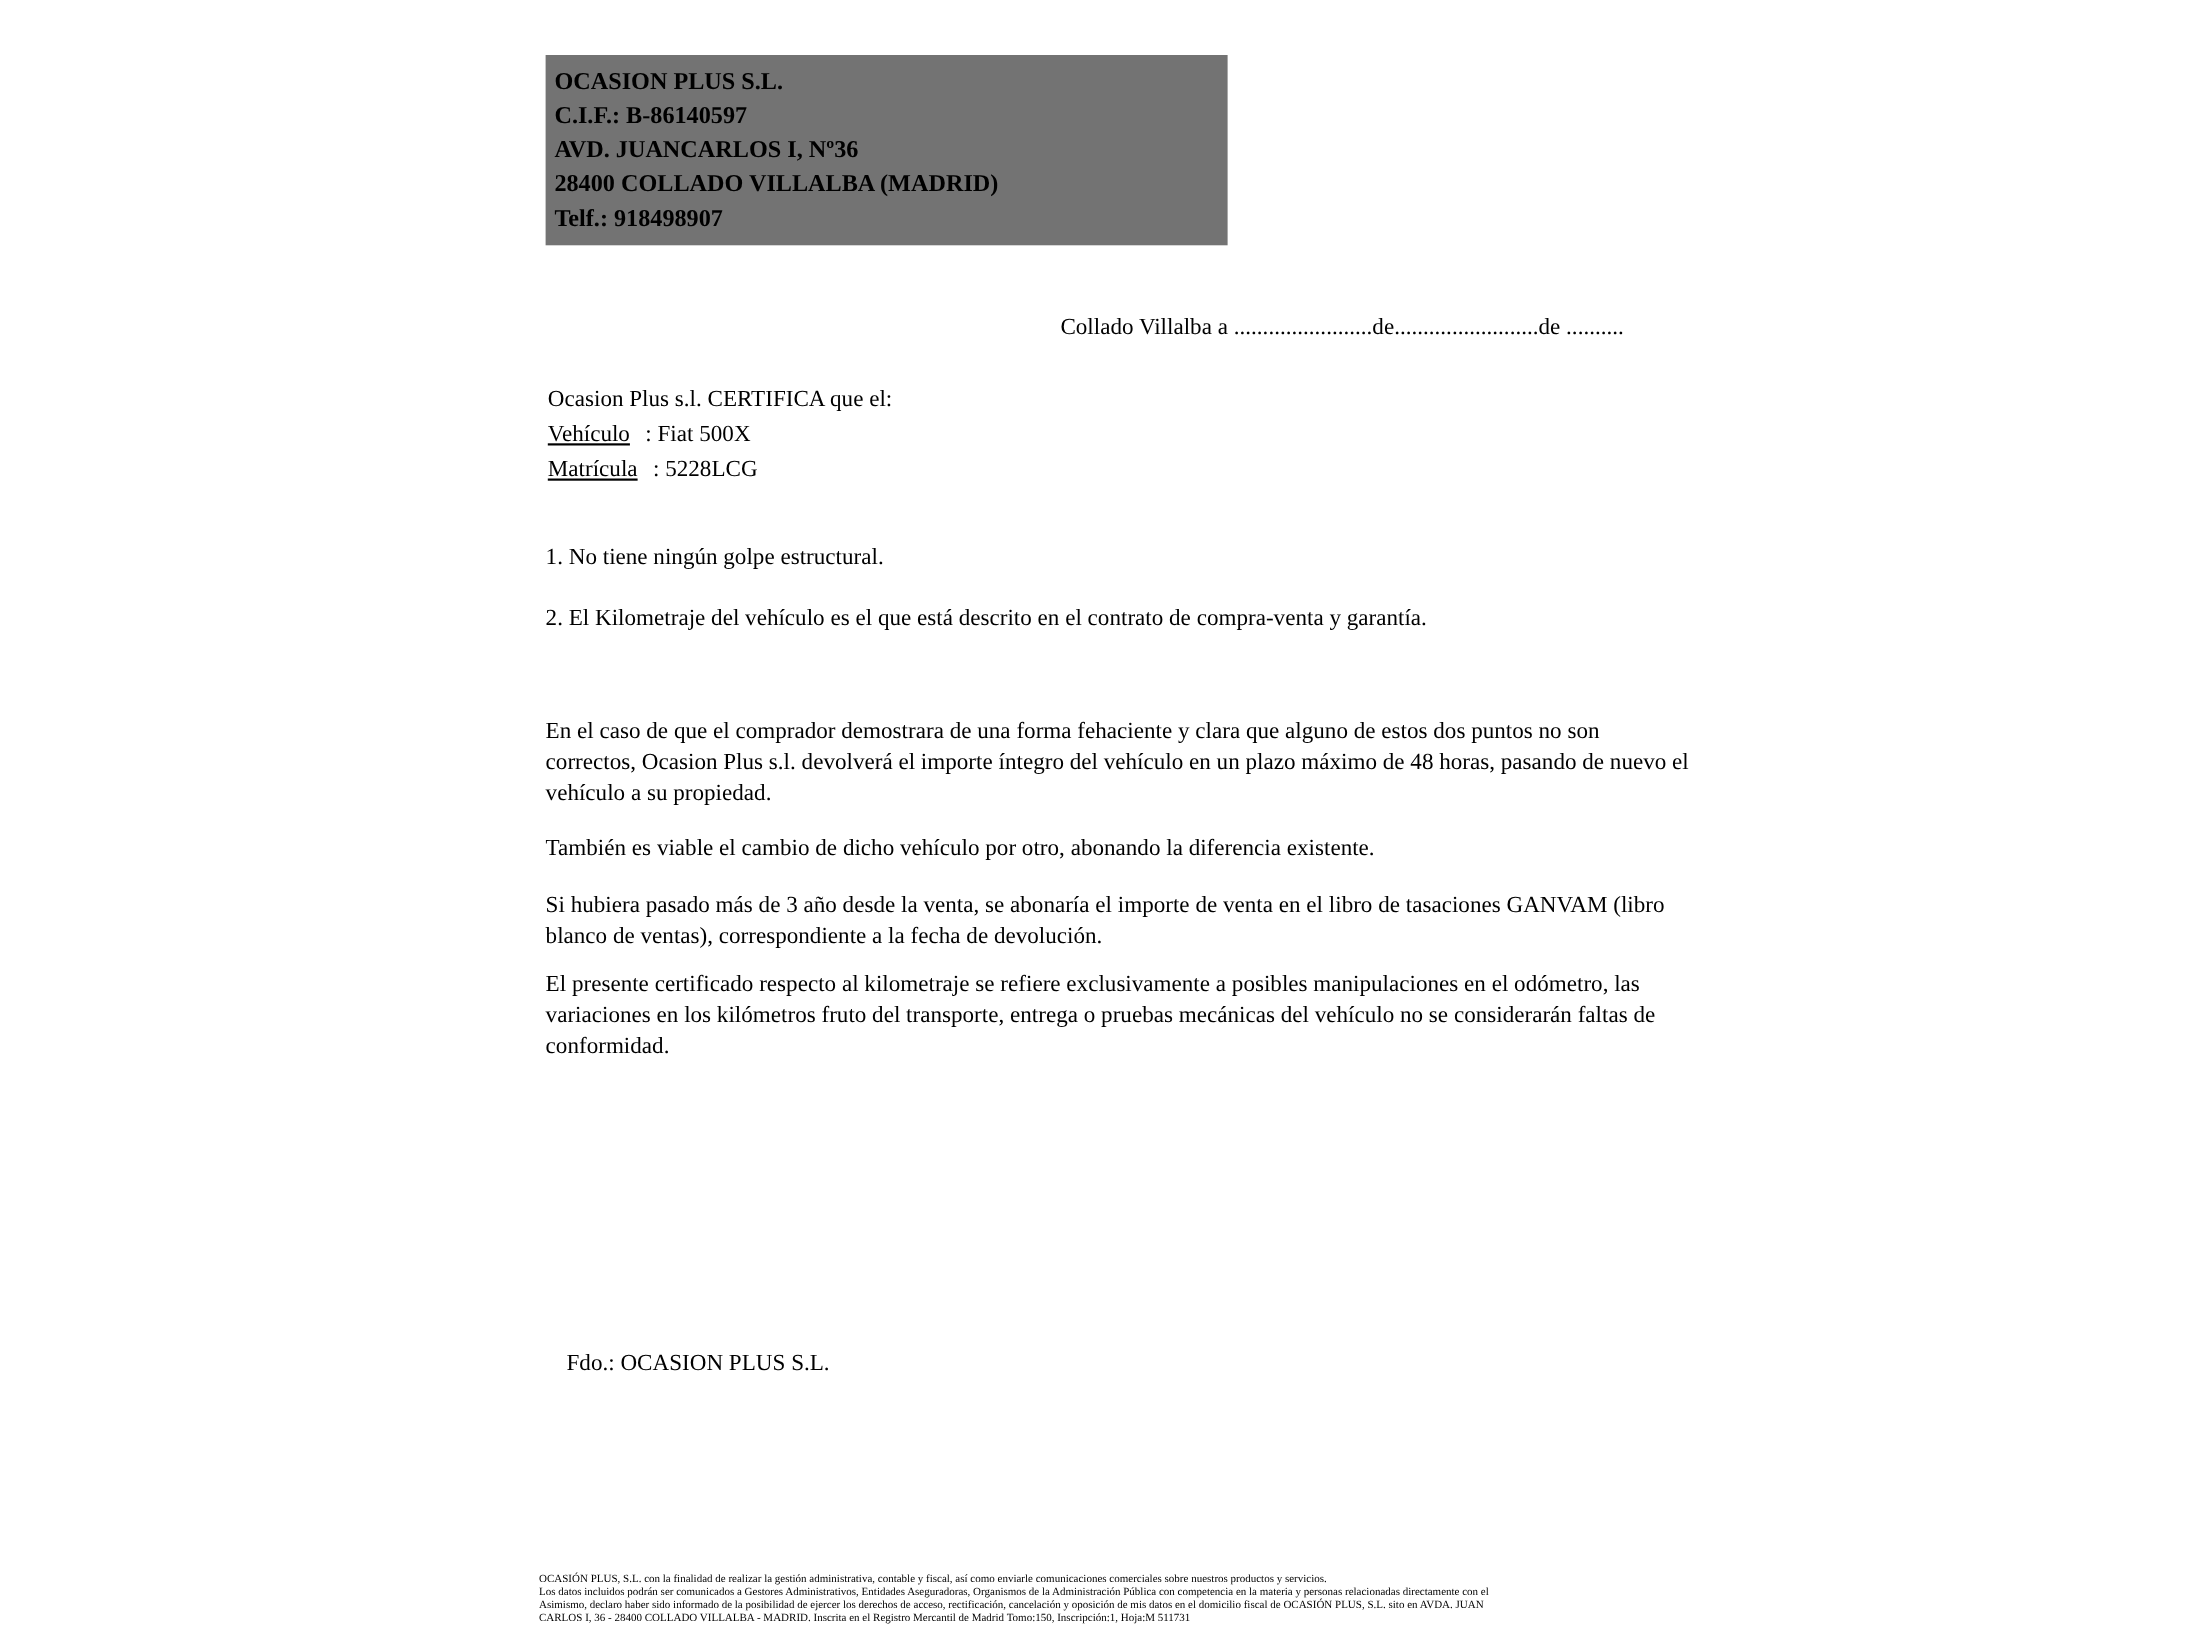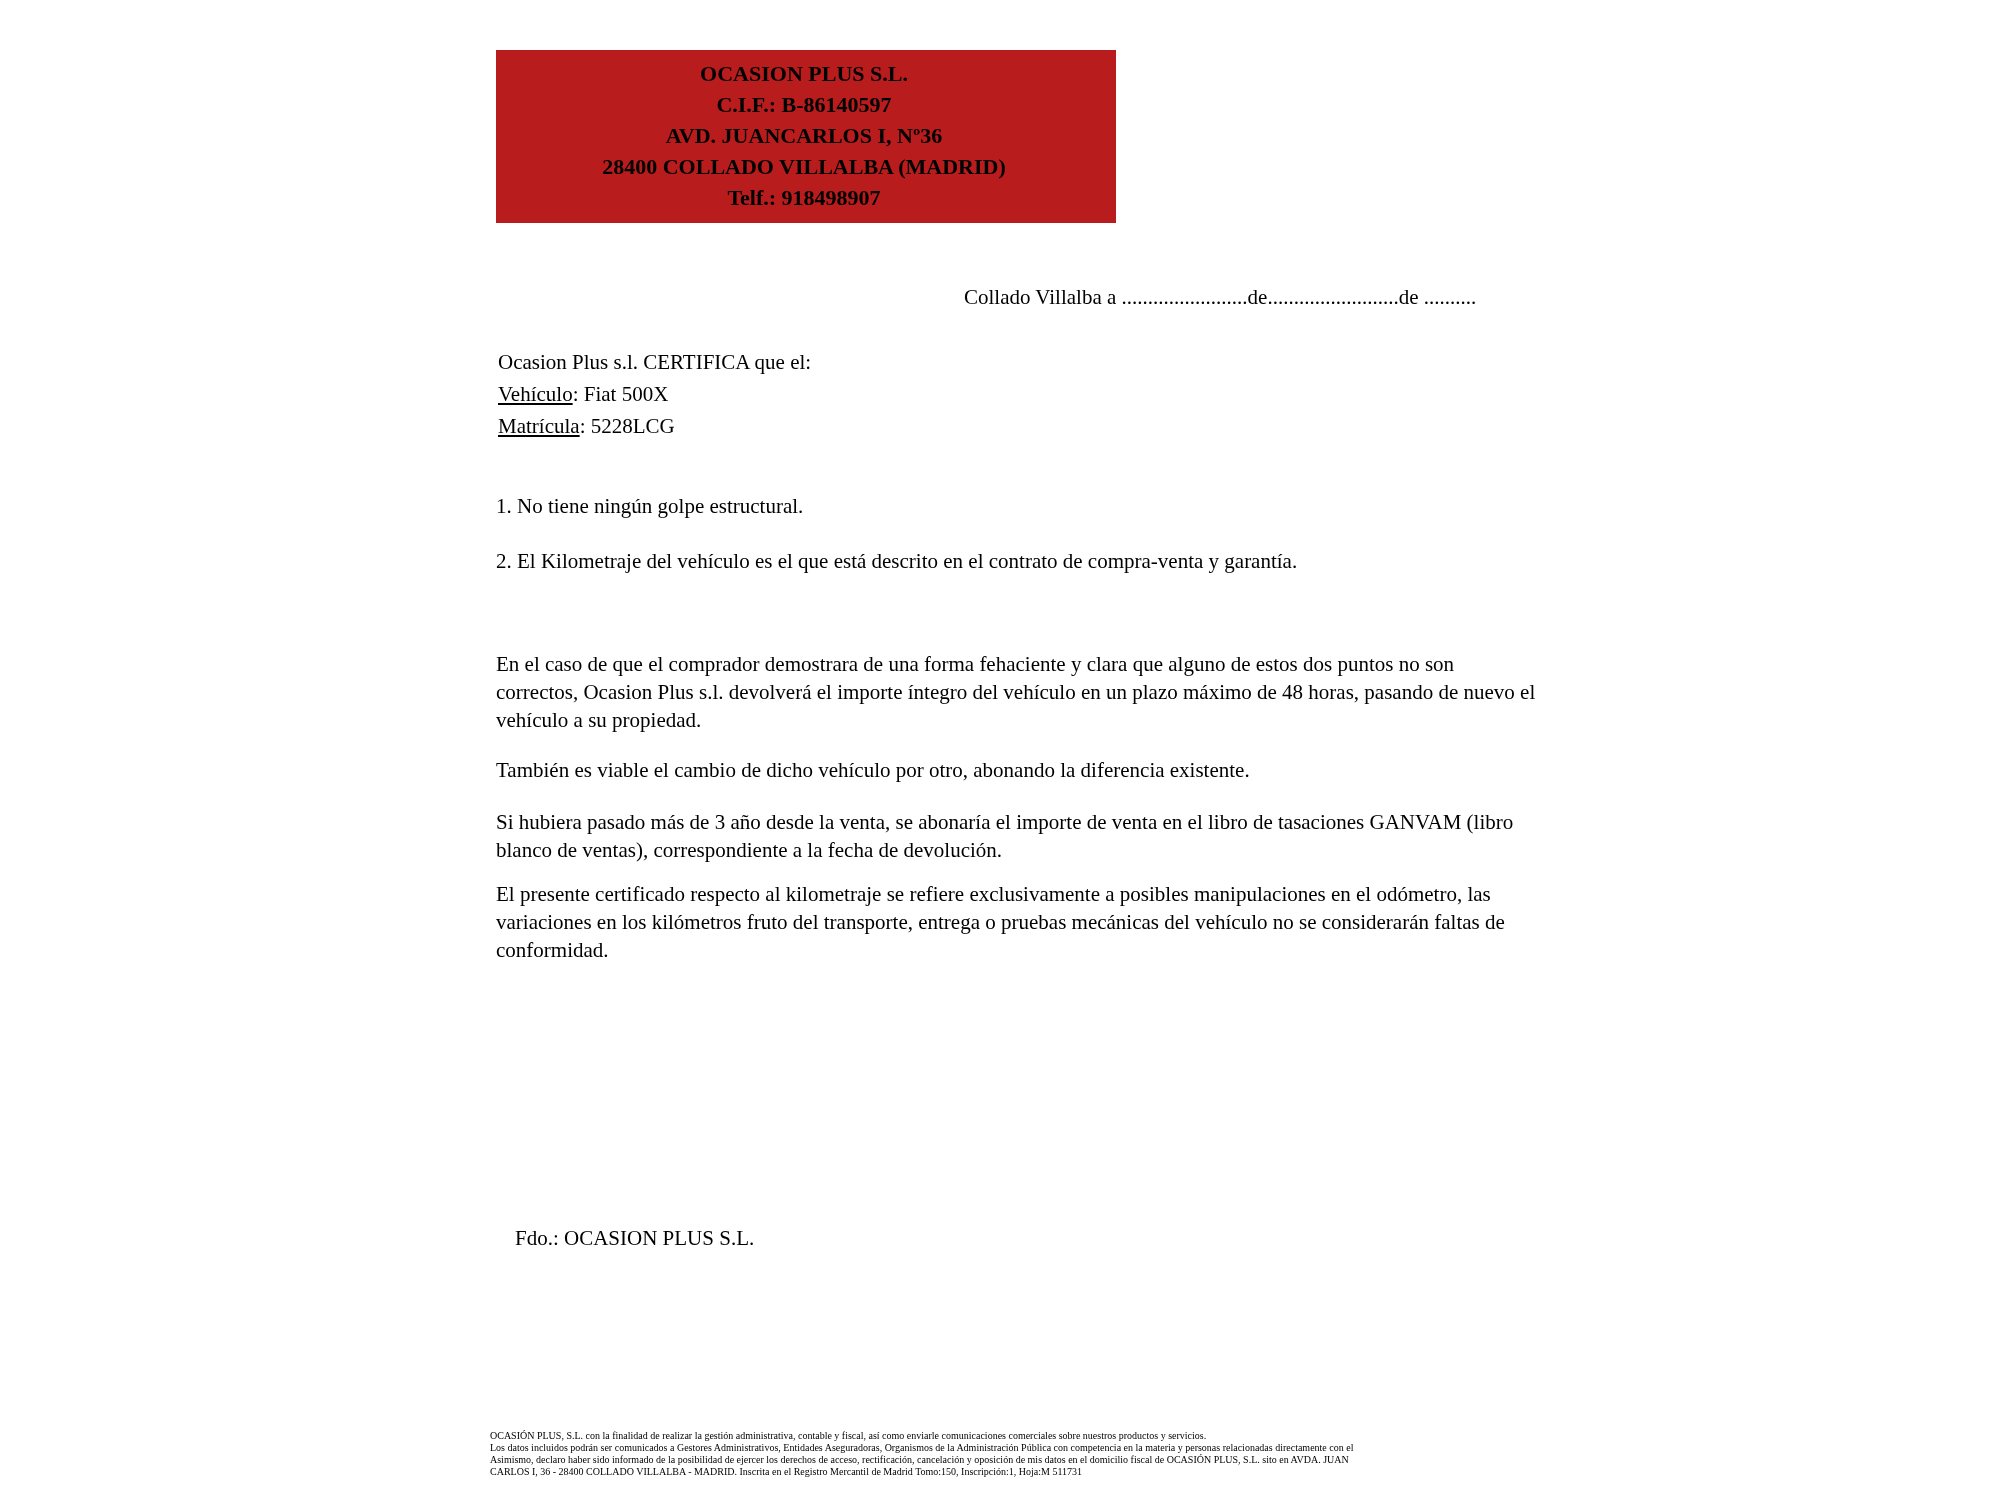--- a/index.html
+++ b/index.html
@@ -39,20 +39,21 @@
     position: absolute;
     left: 498px;
     top: 346px;
     font-size: 21px;
     line-height: 32px;
   }
   .label-underline {
     text-decoration: underline;
   }
   .kv-value {
+    margin-left: 14px;
   }
   .point {
     position: absolute;
     left: 496px;
     font-size: 21px;
     white-space: nowrap;
   }
   .point-1 { top: 494px; }
   .point-2 { top: 549px; }
   .para {
@@ -82,21 +83,21 @@
     line-height: 12px;
     width: 1100px;
   }
   .legal div { white-space: nowrap; }
 </style>
 </head>
 <body>
 
 <div class="page">
 
-  <div class="header-box" style="background: #b91c1c; text-align: center;">
+  <div class="header-box" style="background: #737373;">
     <div>OCASION PLUS S.L.</div>
     <div>C.I.F.: B-86140597</div>
     <div>AVD. JUANCARLOS I, Nº36</div>
     <div>28400 COLLADO VILLALBA (MADRID)</div>
     <div>Telf.: 918498907</div>
   </div>
 
   <div class="date-line">Collado Villalba a ........................de.........................de ..........</div>
 
   <div class="certifica">

